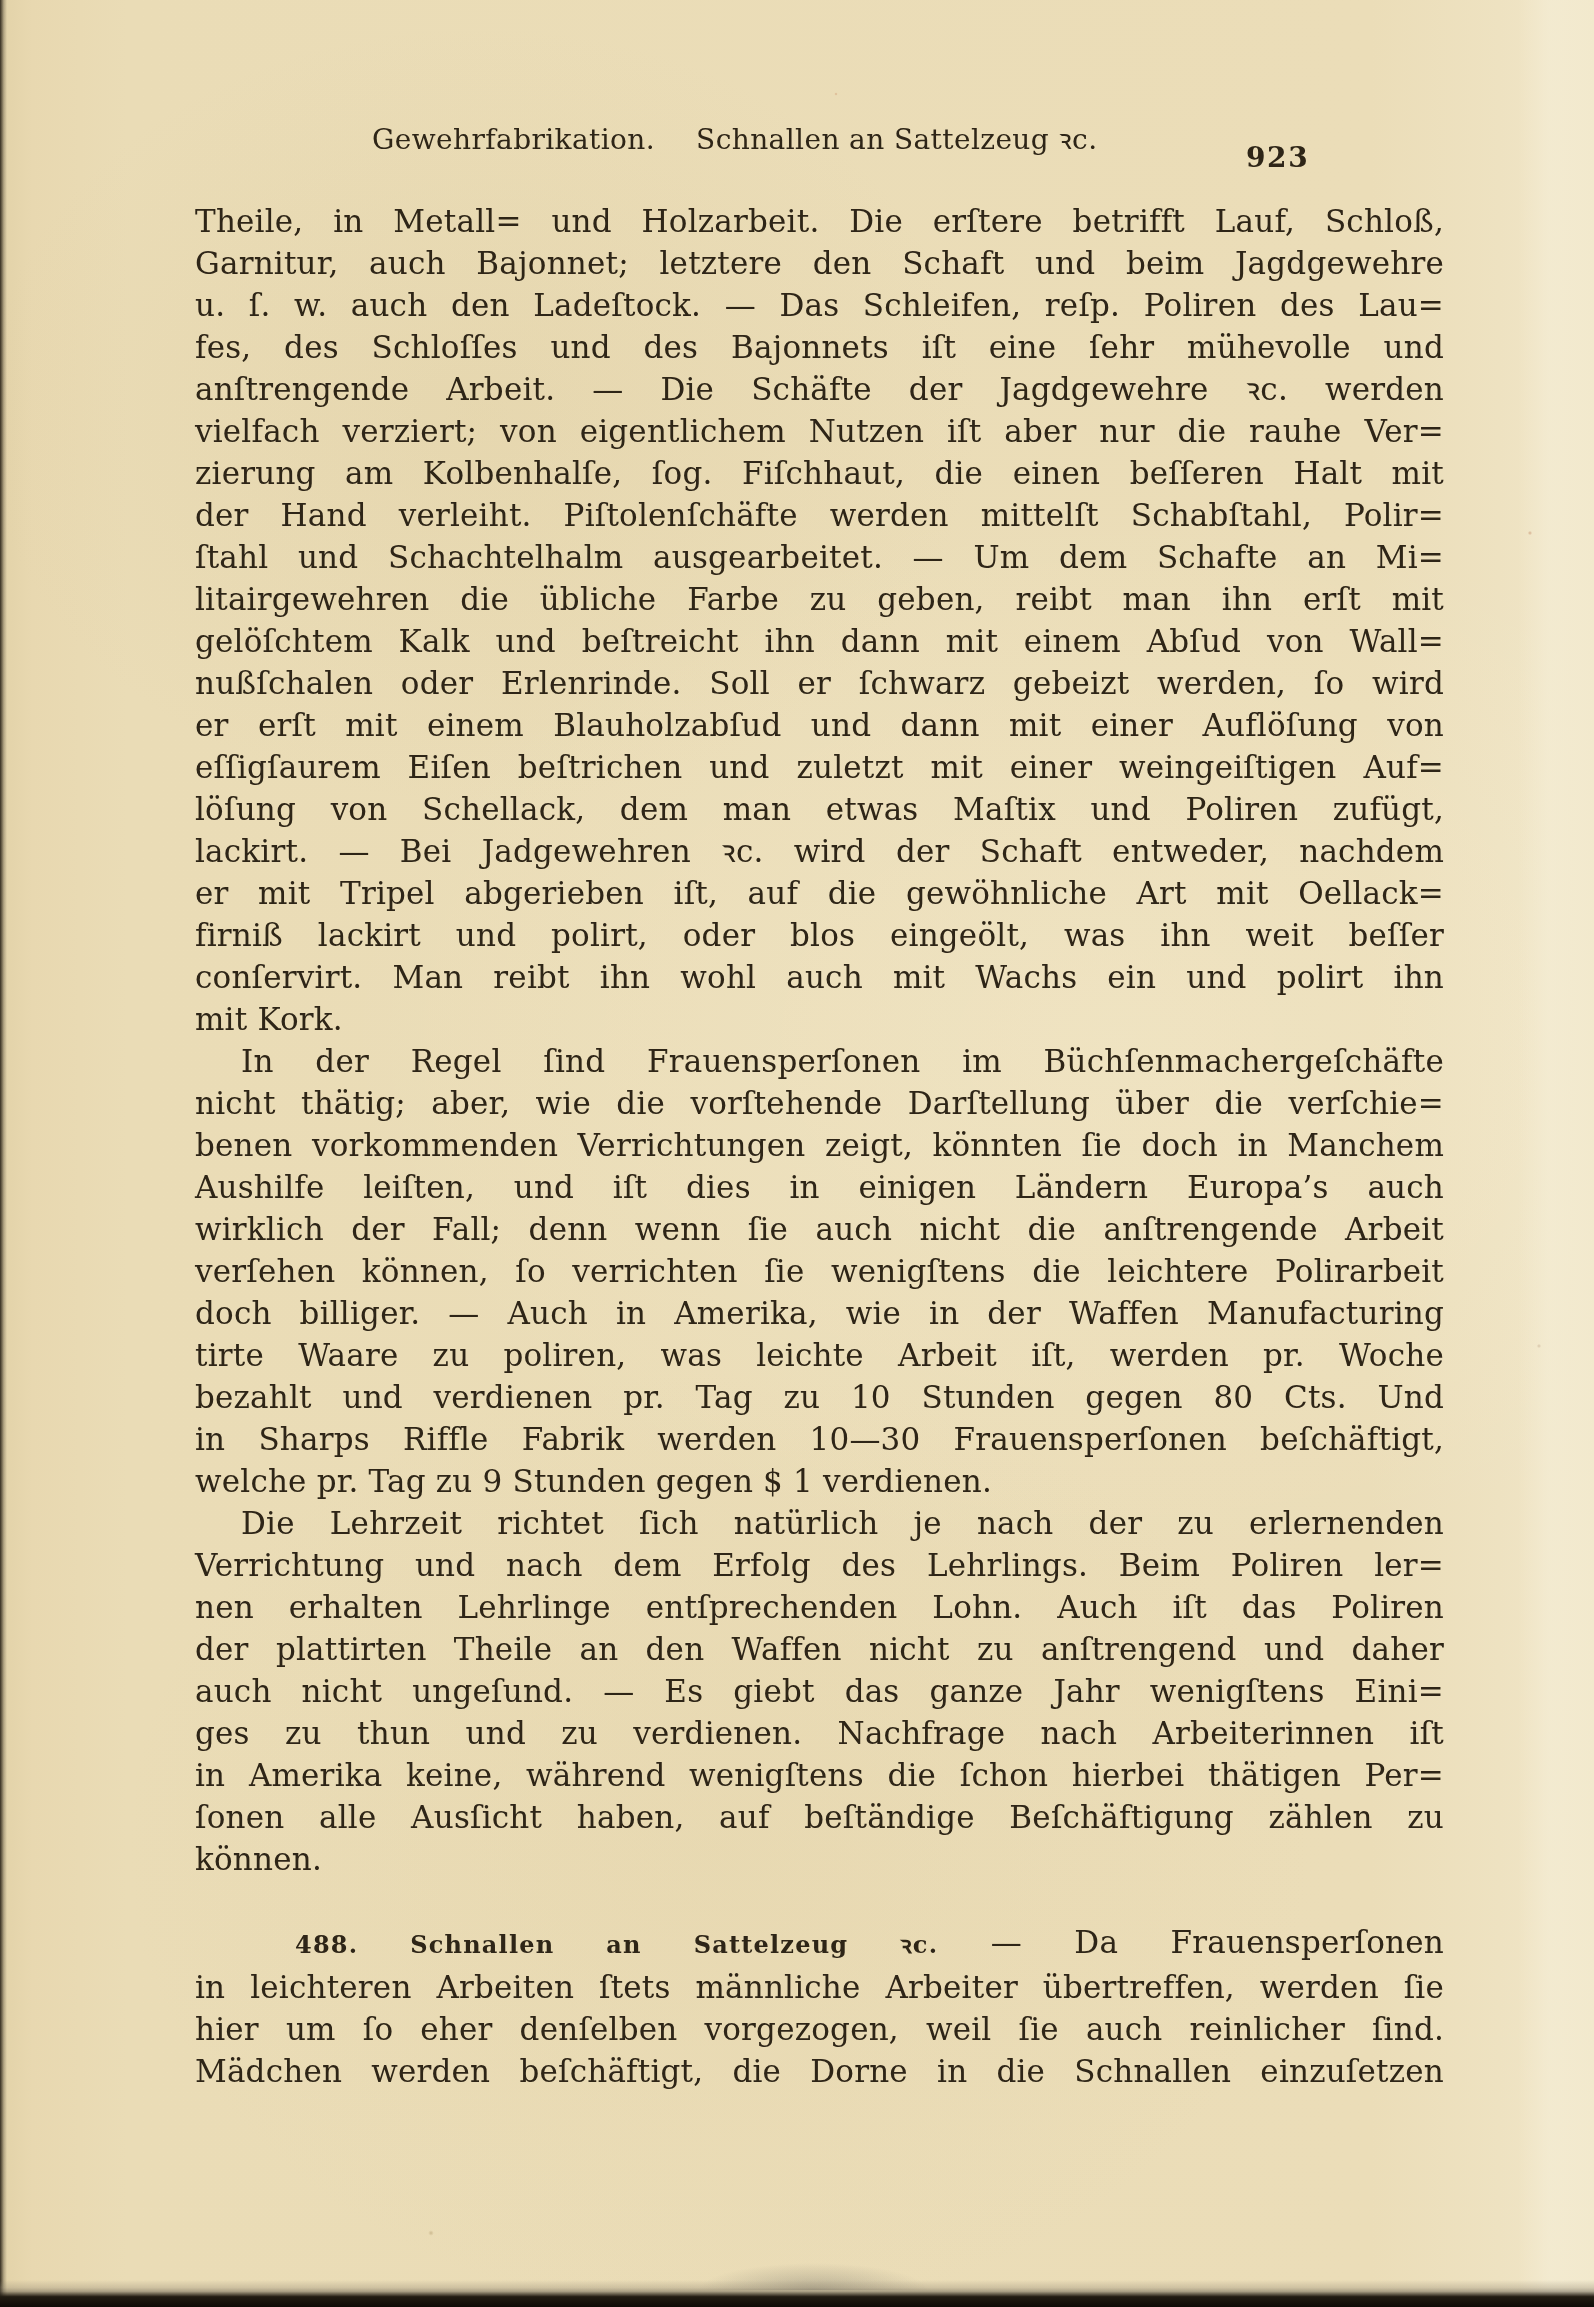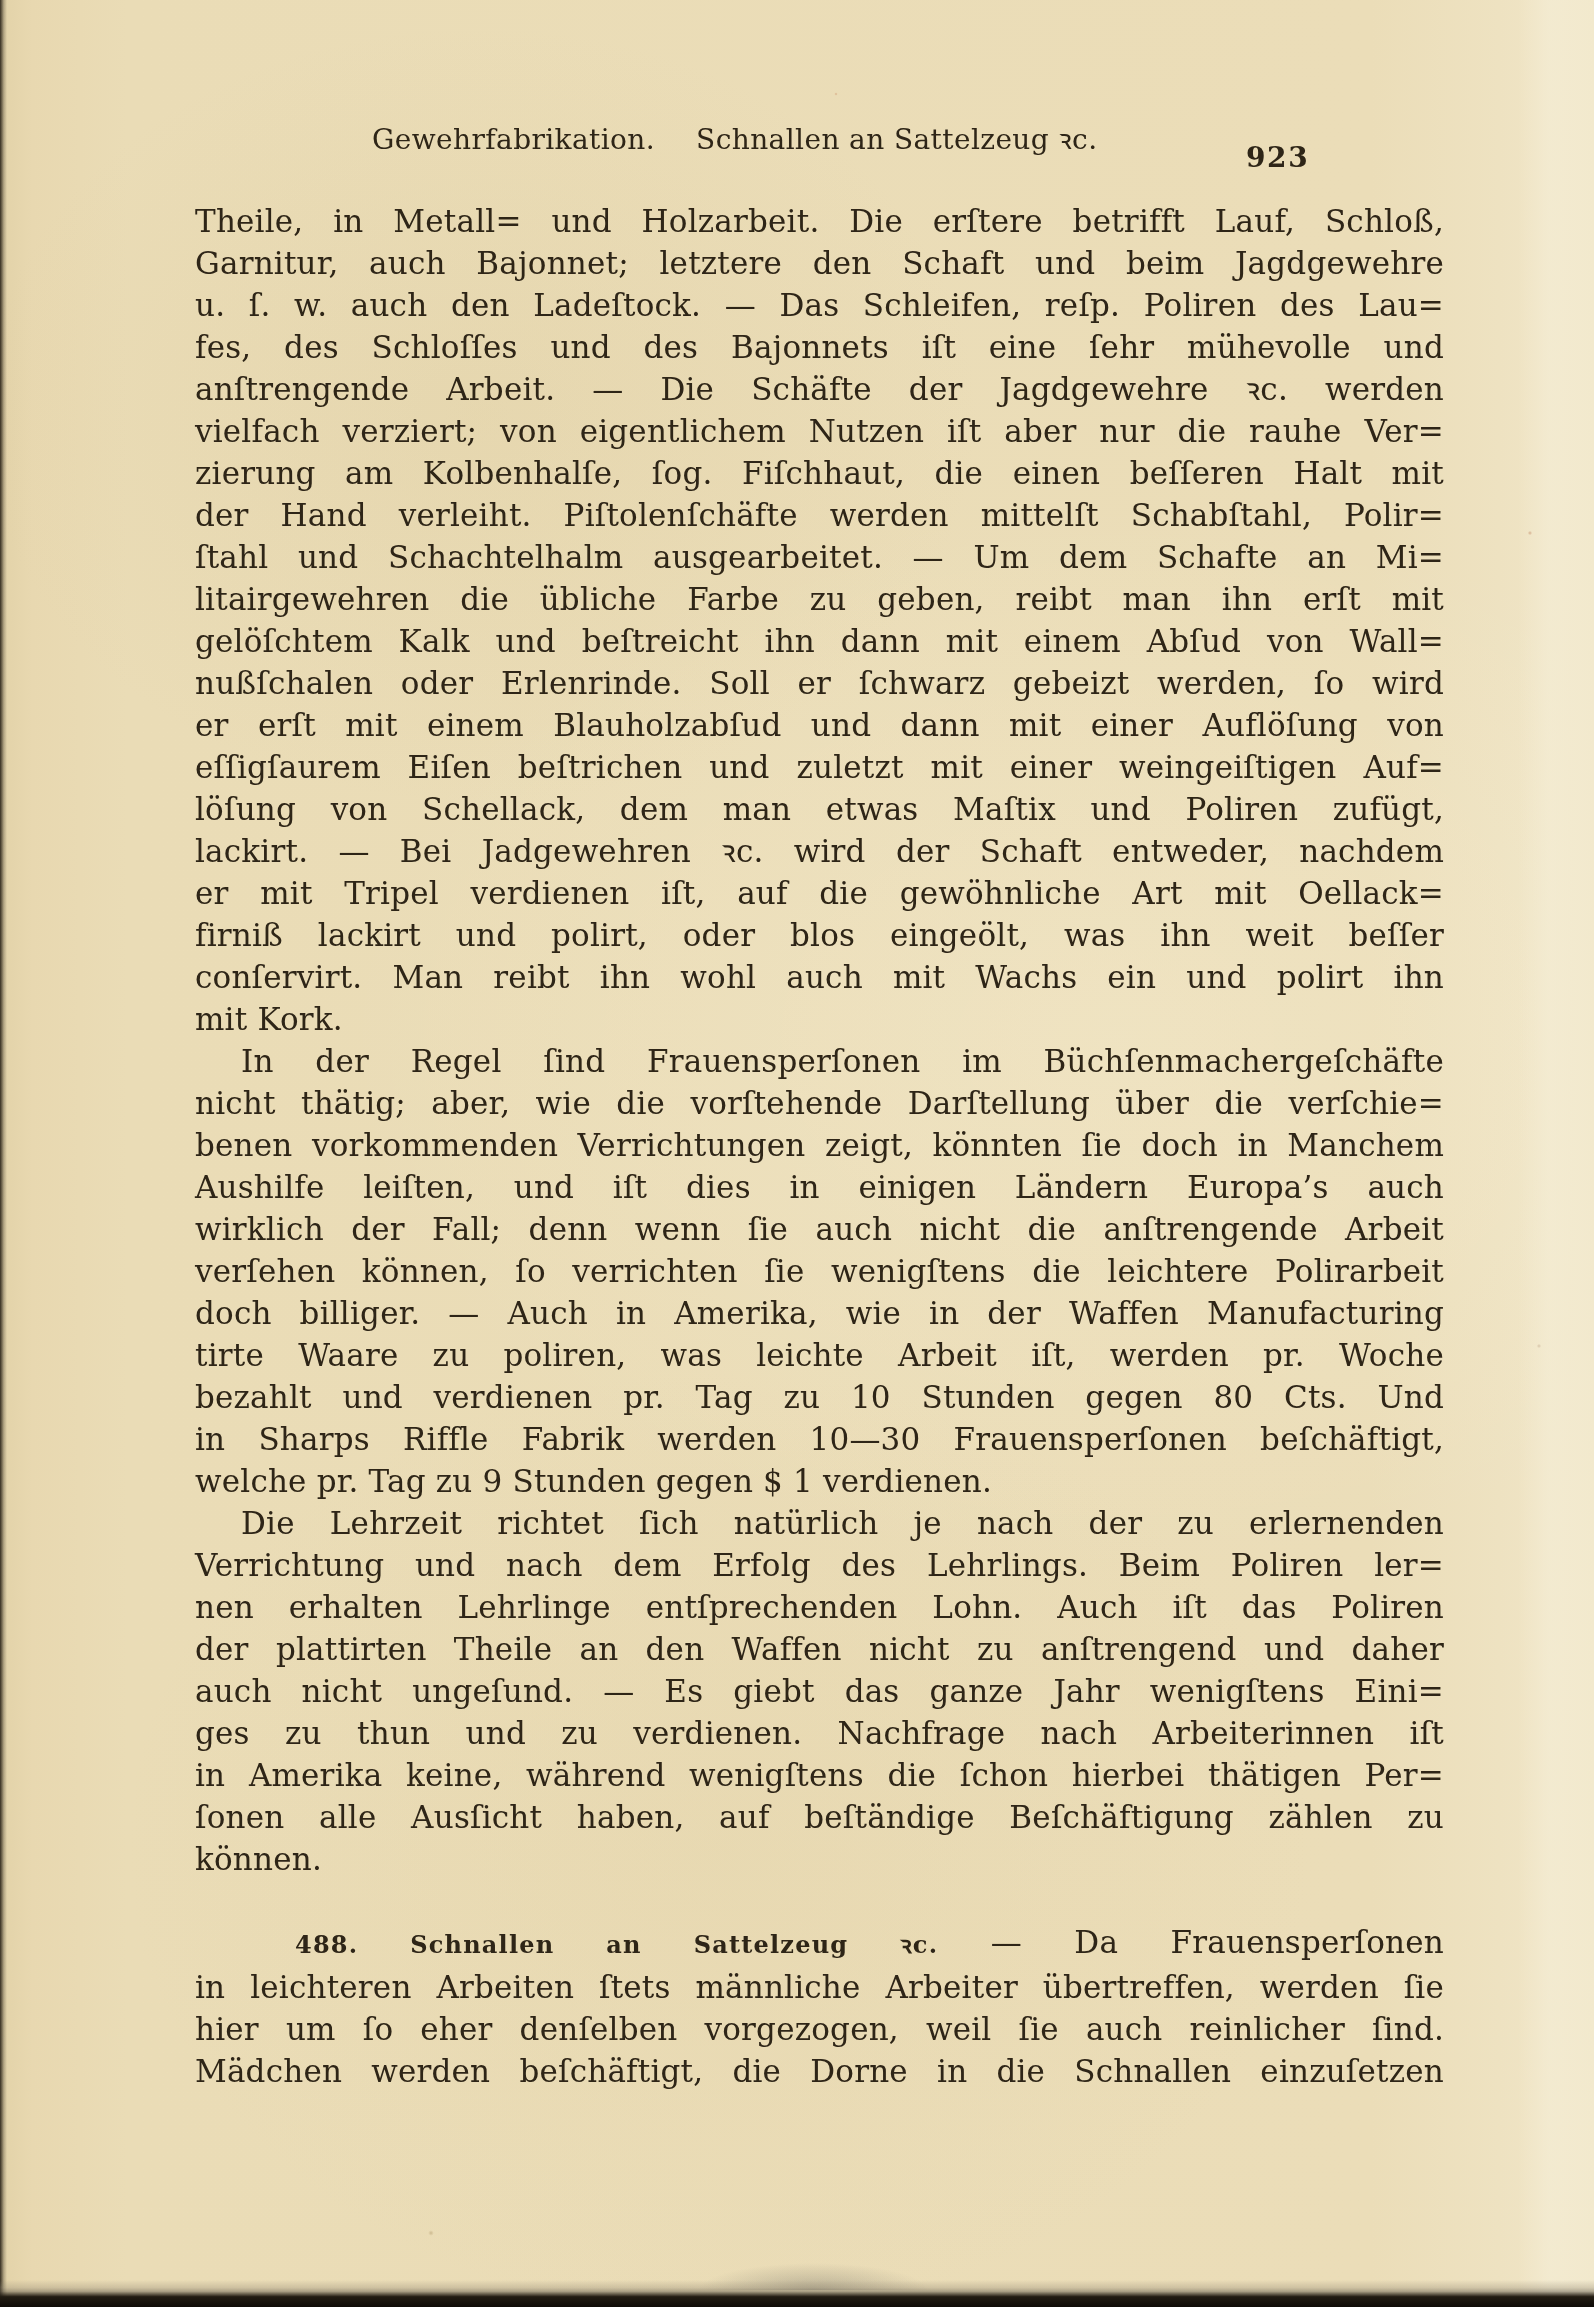--- a/index.html
+++ b/index.html
@@ -88,21 +88,21 @@
         <div class="line">zierung am Kolbenhalſe, ſog. Fiſchhaut, die einen beſſeren Halt mit</div>
         <div class="line">der Hand verleiht.  Piſtolenſchäfte werden mittelſt Schabſtahl, Polir=</div>
         <div class="line">ſtahl und Schachtelhalm ausgearbeitet. — Um dem Schafte an Mi=</div>
         <div class="line">litairgewehren die übliche Farbe zu geben,  reibt man ihn erſt mit</div>
         <div class="line">gelöſchtem Kalk und beſtreicht ihn dann mit einem Abſud von Wall=</div>
         <div class="line">nußſchalen oder Erlenrinde.  Soll er ſchwarz gebeizt werden, ſo wird</div>
         <div class="line">er erſt mit einem Blauholzabſud und dann mit einer Auflöſung von</div>
         <div class="line">eſſigſaurem Eiſen beſtrichen und zuletzt mit einer weingeiſtigen Auf=</div>
         <div class="line">löſung von Schellack, dem man etwas Maſtix und Poliren zufügt,</div>
         <div class="line">lackirt. — Bei Jadgewehren ꝛc. wird der Schaft entweder, nachdem</div>
-        <div class="line">er mit Tripel verdienen iſt,  auf die gewöhnliche Art mit Oellack=</div>
+        <div class="line">er mit Tripel abgerieben iſt,  auf die gewöhnliche Art mit Oellack=</div>
         <div class="line">firniß lackirt und polirt, oder blos eingeölt, was ihn weit beſſer</div>
         <div class="line">conſervirt.  Man reibt ihn wohl auch mit Wachs ein und polirt ihn</div>
         <div class="line endline">mit Kork.</div>
       </div>
       <div class="para indented">
         <div class="line first">In der Regel ſind Frauensperſonen im Büchſenmachergeſchäfte</div>
         <div class="line">nicht thätig; aber, wie die vorſtehende Darſtellung über die verſchie=</div>
         <div class="line">benen vorkommenden Verrichtungen zeigt, könnten ſie doch in Manchem</div>
         <div class="line">Aushilfe leiſten,  und iſt dies in einigen Ländern Europa’s auch</div>
         <div class="line">wirklich der Fall;  denn wenn ſie auch nicht die anſtrengende Arbeit</div>

